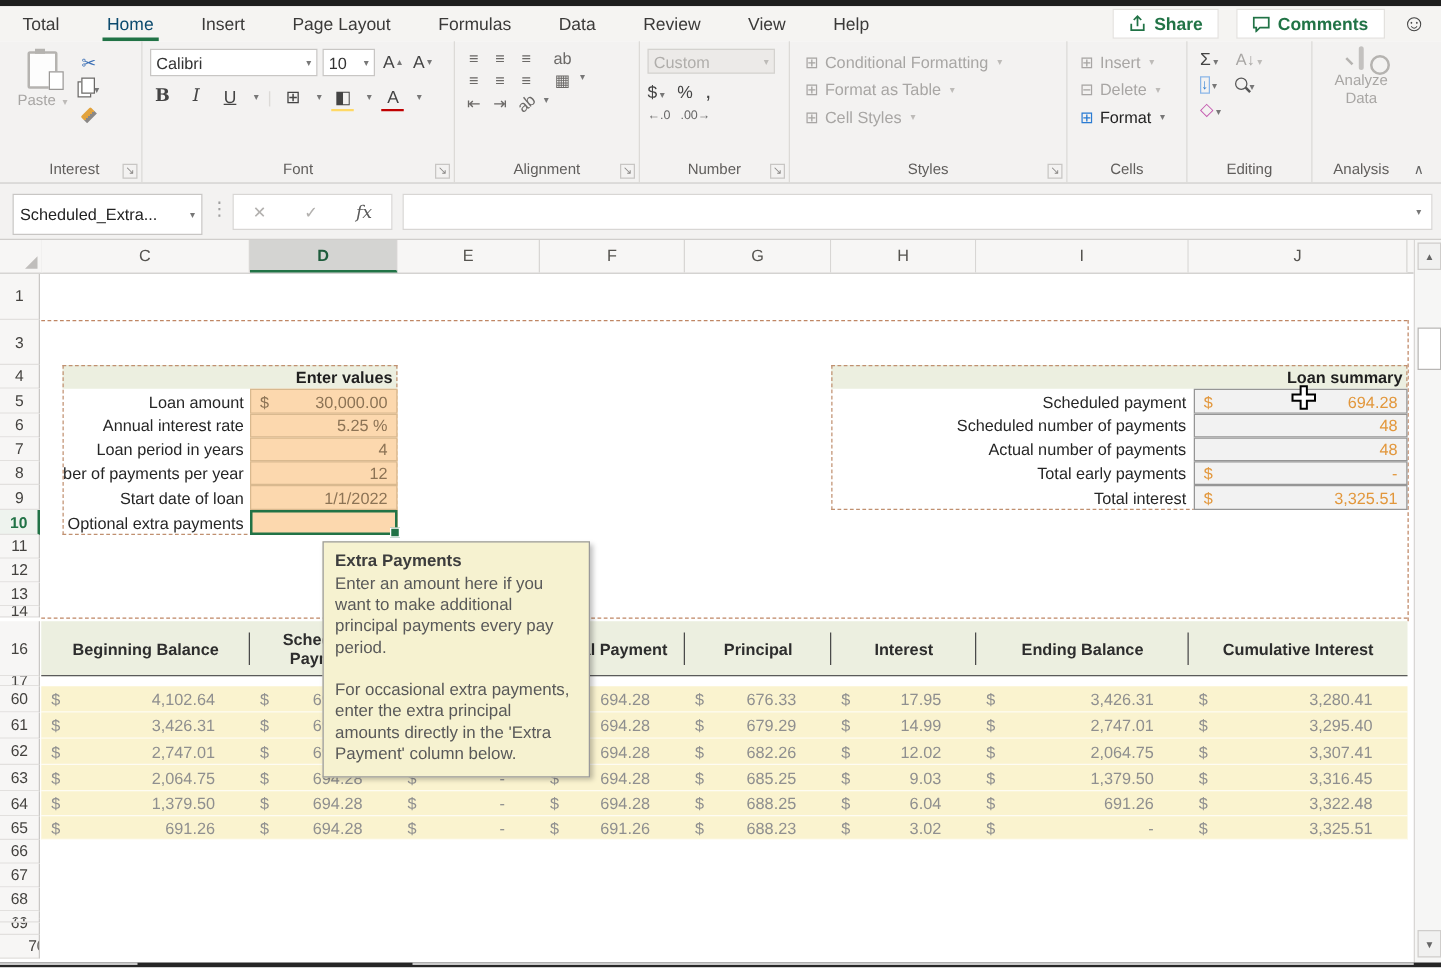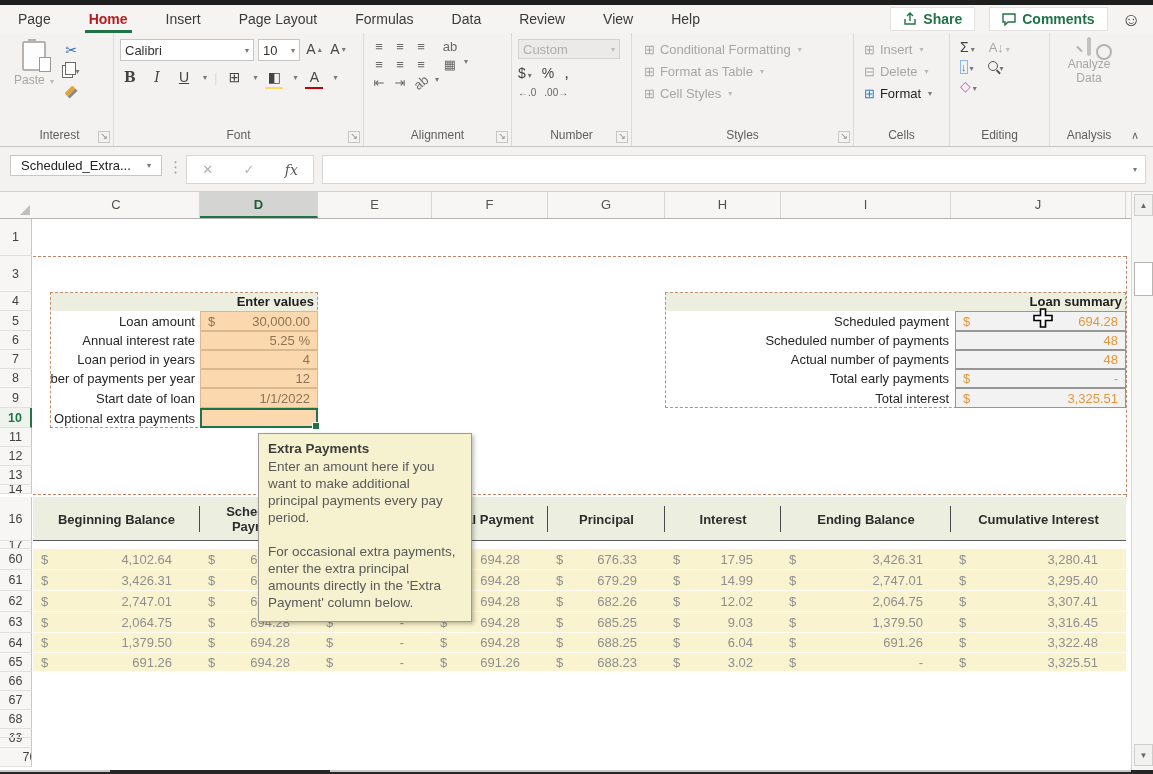--- a/index.html
+++ b/index.html
@@ -4,21 +4,21 @@
 <style>
   html,body{margin:0;padding:0;background:#ddd}
   #root{position:relative;width:1153px;height:774px;background:#fff;overflow:hidden;
         font-family:"Liberation Sans",sans-serif;font-size:13px;color:#333}
   .abs{position:absolute}
   
   .topstrip{left:0;top:0;width:1153px;height:5px;background:#1e1e1e}
   .tabbar{left:0;top:5px;width:1153px;height:28px;background:#f5f4f2;display:flex;align-items:center;
           padding-left:16px;box-sizing:border-box;gap:34px;font-size:14px;color:#3b3a39}
   .tab{cursor:default;padding:4px 2px;position:relative;white-space:nowrap}
-  .tab.active{font-weight:bold;color:#b91c1c}
+  .tab.active{font-weight:normal;color:#0c4a6e}
   .tab.active::after{content:"";position:absolute;left:-2px;right:-2px;bottom:-2px;height:3px;background:#217346}
   .tab-right{margin-left:auto;display:flex;align-items:center;gap:14px;padding-right:12px}
   .pill{display:flex;align-items:center;gap:6px;background:#fff;border:1px solid #e3e1de;
         padding:3px 12px;color:#217346;font-weight:bold;font-size:14px}
   .smiley{font-size:19px;color:#444;line-height:1}
   
   .ribbon{left:0;top:33px;width:1153px;height:114px;background:#f3f2f1;border-bottom:1px solid #c8c6c4;
           display:flex;box-sizing:border-box;padding-left:6px}
   .rgroup{position:relative;border-right:1px solid #dcdad7;box-sizing:border-box;height:100%;
           display:flex;flex-direction:column}
@@ -51,22 +51,22 @@
   .srch{width:8px;height:8px;border:1.5px solid #555;border-radius:50%;position:relative;display:inline-block}
   .srch::after{content:"";position:absolute;width:5px;height:1.5px;background:#555;transform:rotate(45deg);right:-4px;bottom:-2px}
   .filldn{color:#2b7cd3;border:1px solid #8bb6e8;font-size:11px;width:14px;height:13px;line-height:13px;text-align:center}
   .analyze-ic{width:32px;height:30px;border:2px solid #c3c1bf;border-radius:4px;margin:0 auto;position:relative;background:#fafafa}
   .analyze-ic::before{content:"";position:absolute;left:7px;top:5px;width:12px;height:12px;border:2px solid #b5b3b0;border-radius:50%}
   .analyze-ic::after{content:"";position:absolute;right:6px;bottom:4px;width:7px;height:2px;background:#b5b3b0;transform:rotate(45deg)}
   .collapse{position:absolute;right:14px;bottom:4px;color:#666;font-size:11px}
   .sitem{display:flex;align-items:center;gap:5px;height:20px;font-size:13px}
   
   .fbar{left:0;top:147px;width:1153px;height:45px;background:#f3f2f1;border-bottom:1px solid #d0cecc;box-sizing:border-box}
-  .namebox{left:10px;top:155px;width:152px;height:21px;background:#fff;border:1px solid #c8c6c4;
-           display:flex;align-items:center;justify-content:space-between;padding:0 10px;box-sizing:border-box;font-size:13px;color:#222}
+  .namebox{left:10px;top:155px;width:152px;height:33px;background:#fff;border:1px solid #c8c6c4;
+           display:flex;align-items:center;justify-content:space-between;padding:0 5px;box-sizing:border-box;font-size:13px;color:#222}
   .fdots{left:168px;top:158px;color:#a0a0a0;font-size:15px}
   .fbtns{left:186px;top:155px;width:128px;height:29px;background:#fff;border:1px solid #d8d6d4;display:flex;
          align-items:center;justify-content:space-around;box-sizing:border-box}
   .fx{font-family:"DejaVu Serif",serif;font-style:italic;color:#5a5a5a;font-size:14px}
   .ffield{left:322px;top:155px;width:824px;height:29px;background:#fff;border:1px solid #d8d6d4;box-sizing:border-box;
           display:flex;align-items:center;justify-content:flex-end;padding-right:8px;color:#888}
   
   .colhdr{left:0;top:192px;width:1131px;height:27px;background:#f7f6f5;border-bottom:1px solid #b5b3b1;box-sizing:border-box}
   .corner{position:absolute;left:0;top:0;width:33px;height:26px;border-right:1px solid #d8d6d4;background:#f7f6f5}
   .corner::after{content:"";position:absolute;right:3px;bottom:3px;border-style:solid;border-width:0 0 10px 10px;
@@ -121,21 +121,21 @@
   .bstrip{left:0;top:770px;width:1153px;height:4px;background:#262626}
   .bseg{position:absolute;top:0;height:2px;background:#c9c9c9}
 </style>
 </head>
 <body>
 
 <div id="root">
   <div class="abs topstrip"></div>
 
   <div class="abs tabbar">
-    <span class="tab">Page</span>
+    <span class="tab">Total</span>
     <span class="tab active">Home</span>
     <span class="tab">Insert</span>
     <span class="tab">Page Layout</span>
     <span class="tab">Formulas</span>
     <span class="tab">Data</span>
     <span class="tab">Review</span>
     <span class="tab">View</span>
     <span class="tab">Help</span>
     <span class="tab-right">
       <span class="pill">

